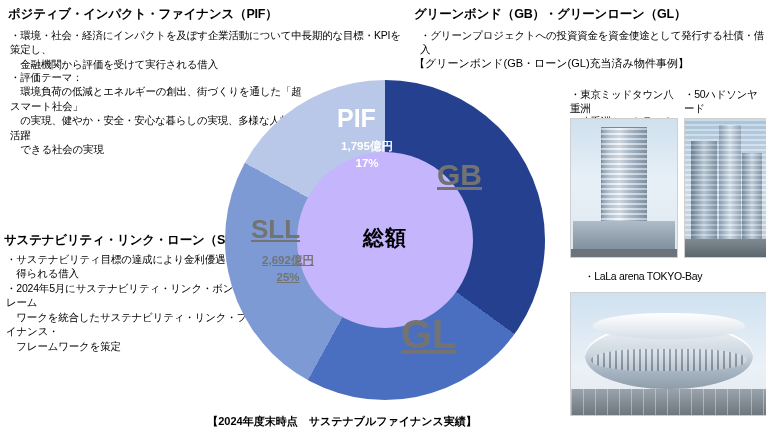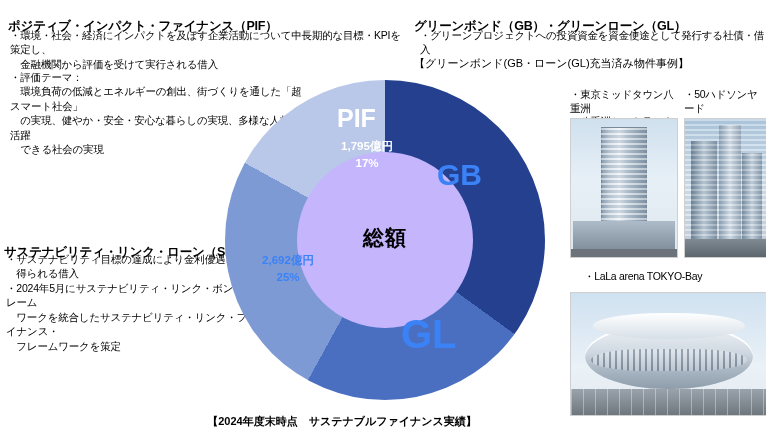--- a/index.html
+++ b/index.html
@@ -7,21 +7,21 @@
     width:766px;height:440px;
     background:#ffffff;
     font-family:"Liberation Sans","DejaVu Sans",sans-serif;
     color:#000;
     position:relative;
     overflow:hidden;
   }
   .abs{position:absolute;}
 
   
-  .hd{font-size:12.5px;font-weight:bold;letter-spacing:-0.2px;margin-top:12px;}
+  .hd{font-size:12.5px;font-weight:bold;letter-spacing:-0.2px;}
   .bd{font-size:10.5px;line-height:1.38;letter-spacing:-0.2px;}
 
   #pif-head{left:8px;top:6px;width:400px;}
   #pif-body{left:10px;top:28px;width:398px;}
   #pif-body2{left:10px;top:70px;width:300px;}
 
   #gb-head{left:414px;top:6px;width:350px;}
   #gb-body{left:420px;top:28px;width:346px;}
 
   #gb-case-title{left:414px;top:56px;width:352px;font-size:11px;font-weight:normal;}
@@ -46,21 +46,21 @@
   .donut-hole{
     position:absolute;left:72px;top:72px;width:176px;height:176px;border-radius:50%;
     background:#c4b5fd;
     display:flex;flex-direction:column;align-items:center;justify-content:center;
   }
   .hole-label{font-size:21px;font-weight:bold;letter-spacing:1px;margin-bottom:4px;}
   .hole-value{font-size:25px;font-weight:bold;letter-spacing:0px;}
 
   .seg-name{position:absolute;font-weight:bold;color:#fff;}
   .seg-sub{position:absolute;color:#fff;font-size:11.5px;text-align:center;line-height:1.45;font-weight:bold;}
-  .seg-name.dark,.seg-sub.dark{color:#3b82f6;}
+  .seg-name.dark,.seg-sub.dark{color:#737373;text-decoration:underline;}
   .seg-name.pif{color:#ffffff;}
   .seg-sub.pif{color:#ffffff;}
 
   #gb-name{left:212px;top:78px;font-size:30px;}
   #gb-sub{left:196px;top:118px;width:120px;}
   #gl-name{left:176px;top:232px;font-size:40px;}
   #gl-sub{left:140px;top:272px;width:130px;}
   #sll-name{left:26px;top:134px;font-size:26px;}
   #sll-sub{left:-2px;top:172px;width:130px;}
   #pif-name{left:112px;top:24px;font-size:25px;}
@@ -153,20 +153,21 @@
 <div class="abs" id="donut-wrap">
   <div class="donut"></div>
   <div class="donut-hole">
     <div class="hole-label">総額</div>
   </div>
 
   <div class="seg-name dark" id="gb-name">GB</div>
 
   <div class="seg-name dark" id="gl-name">GL</div>
 
+  <div class="seg-name dark" id="sll-name">SLL</div>
   <div class="seg-sub dark" id="sll-sub">
     <span>2,692億円</span><br>
     <span>25%</span>
   </div>
 
   <div class="seg-name pif" id="pif-name">PIF</div>
   <div class="seg-sub pif" id="pif-sub">
     <span>1,795億円</span><br>
     <span>17%</span>
   </div>

